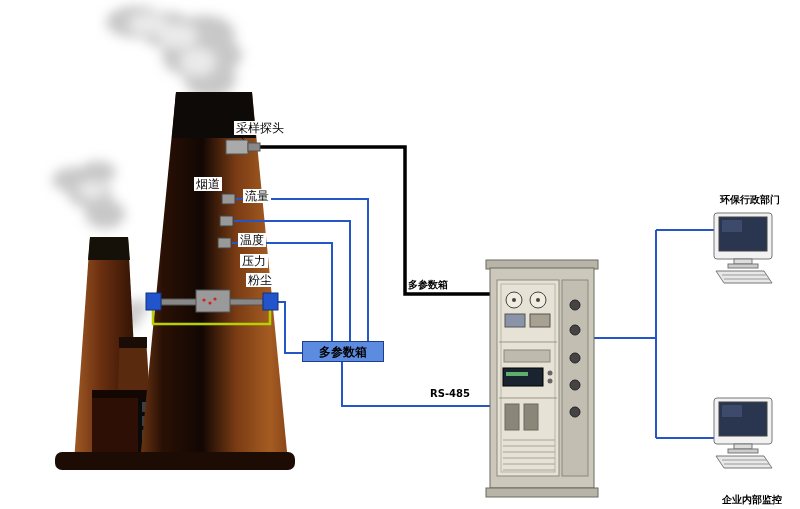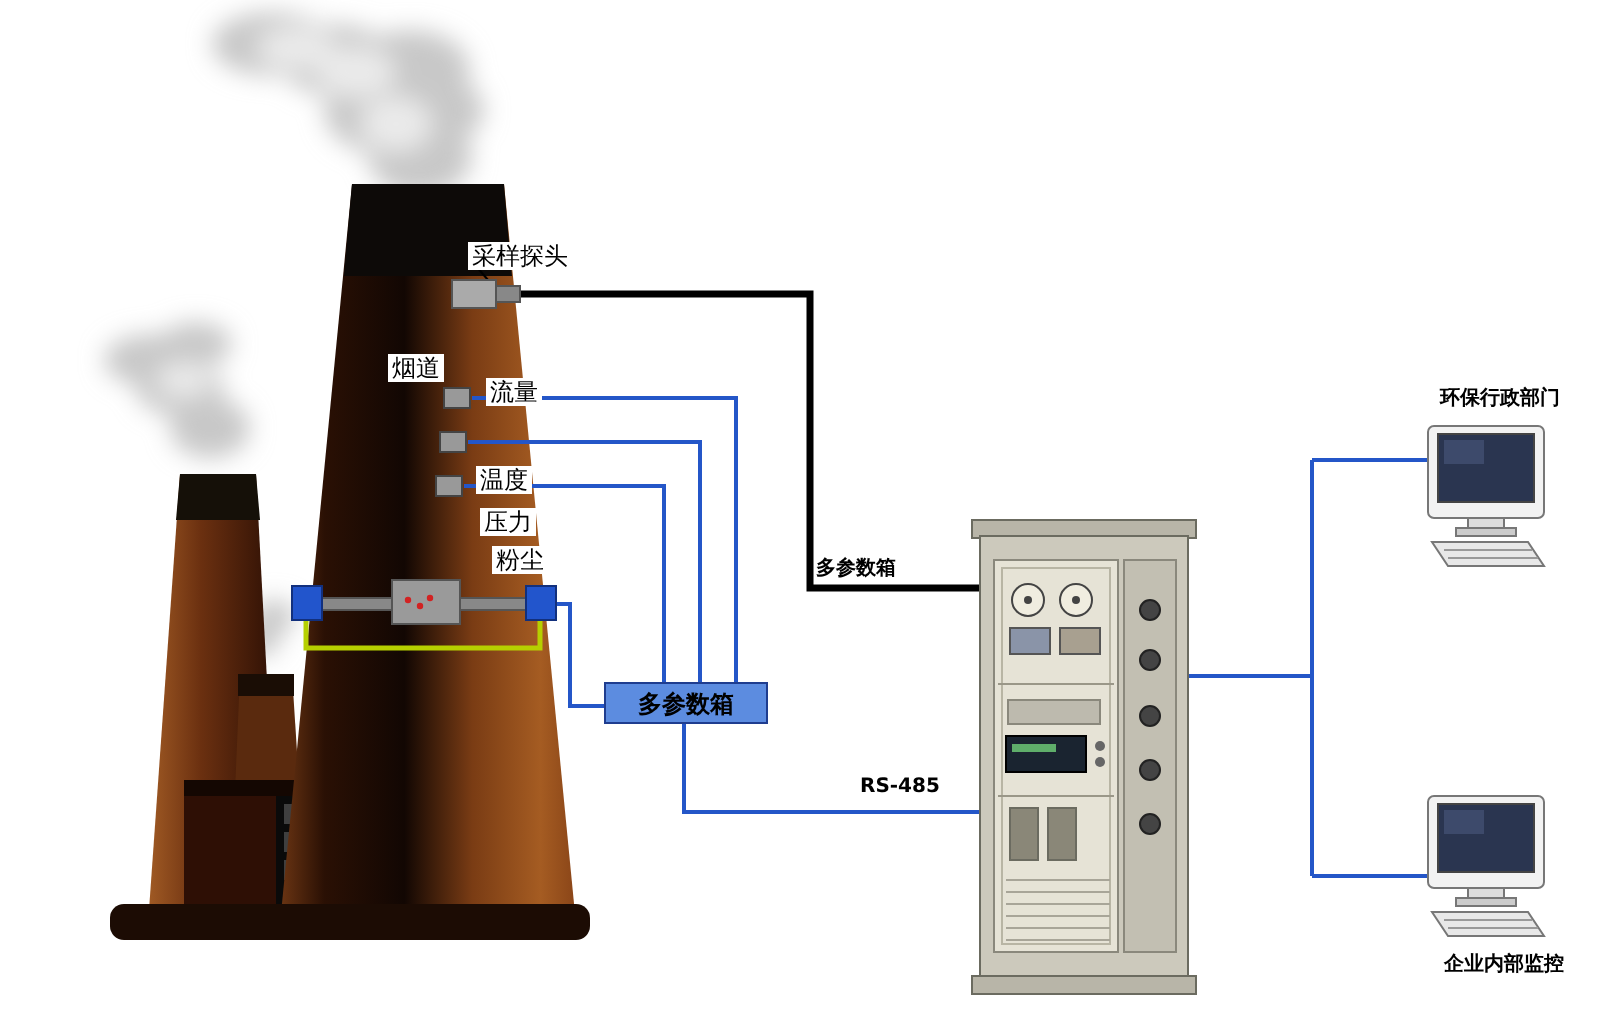--- a/index.html
+++ b/index.html
@@ -16,21 +16,21 @@
   
   #lbl-probe{left:234px;top:121px;}
   #lbl-flue{left:194px;top:177px;}
   #lbl-flow{left:243px;top:189px;}
   #lbl-pressure{left:240px;top:211px;margin-top:43px;}
   #lbl-temp{left:238px;top:233px;}
   #lbl-dust{left:246px;top:273px;}
   #lbl-heated{left:408px;top:279px;}
   #lbl-rs485{left:430px;top:388px;text-align:right;}
   #lbl-epa{left:702px;top:194px;width:96px;}
-  #lbl-internal{left:704px;top:477px;width:96px;}
+  #lbl-internal{left:704px;top:494px;width:96px;}
 </style>
 </head>
 <body>
 
 <div id="stage">
 
   <svg id="art" width="800" height="509" viewBox="0 0 800 509">
     <defs>
       <filter id="smokeBlur" x="-40%" y="-40%" width="180%" height="180%">
         <feGaussianBlur stdDeviation="6"></feGaussianBlur>

